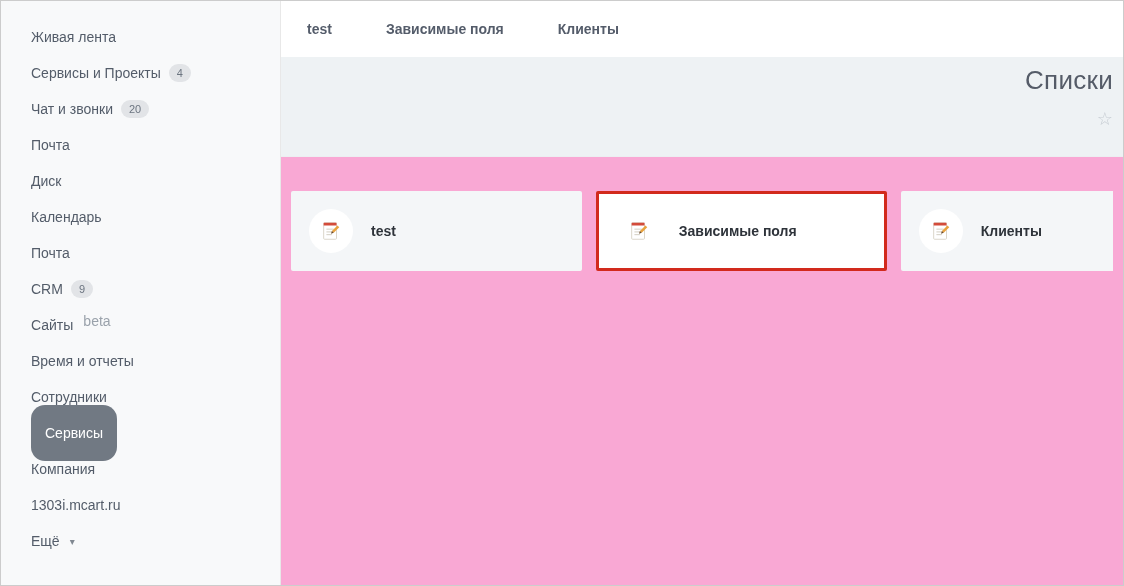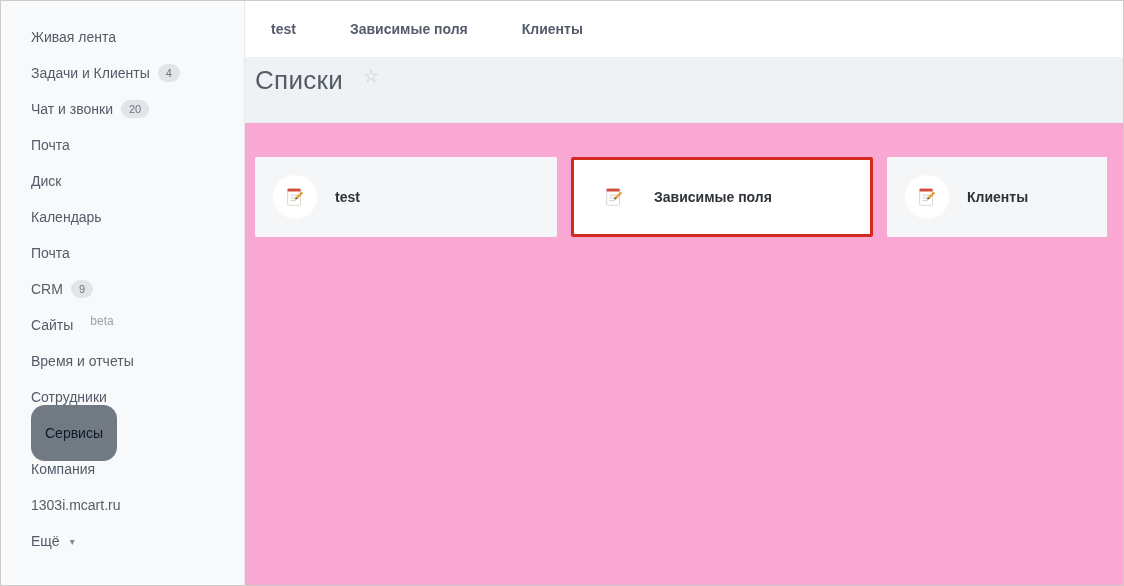--- a/index.html
+++ b/index.html
@@ -11,59 +11,59 @@
     overflow: hidden;
     border: 1px solid #ccc;
   }
   .app {
     display: flex;
     width: 100%;
     height: 100%;
   }
   
   .sidebar {
-    width: 244px;
+    width: 280px;
     background: #f8f9fa;
     border-right: 1px solid #e8e8e8;
     padding-top: 18px;
     overflow: hidden;
   }
   .side-item {
     display: flex;
     align-items: center;
     gap: 8px;
     padding: 0 14px 0 30px;
     height: 36px;
     color: #535c69;
     font-size: 14px;
     cursor: pointer;
   }
   .side-item.active .side-pill {
     background: #717983;
-    color: #0f172a;
+    color: #ffffff;
     border-radius: 14px;
     padding: 20px 14px;
     font-weight: 500;
   }
   .side-item .badge {
     background: #e2e4e7;
     color: #6c7580;
     font-size: 11px;
     border-radius: 10px;
     padding: 1px 8px;
     min-width: 18px;
     text-align: center;
     line-height: 16px;
   }
   .side-item .sup {
     color: #9aa2ab;
-    font-size: 12px;
+    font-size: 14px;
     position: relative;
     top: -4px;
-    margin-left: 9px;
+    margin-left: 2px;
   }
   .side-item.more .chev {
     font-size: 10px;
     color: #808891;
     margin-left: 2px;
   }
   
   .main {
     flex: 1;
     display: flex;
@@ -80,25 +80,26 @@
     background: #fff;
   }
   .tab {
     color: #545c6a;
     font-size: 14px;
     font-weight: 600;
     cursor: pointer;
   }
   .titlebar {
     display: flex;
-    align-items: flex-start;
-    gap: 20px;
+    align-items: flex-end;
+    gap: 12px;
     padding: 8px 10px 26px 10px;
     background: #eef2f4;
     border-bottom: 1px solid #eceff1;
+    flex-direction: column;
   }
   .page-title {
     font-size: 26px;
     font-weight: 300;
     color: #555c68;
     letter-spacing: 0.3px;
   }
   .star {
     color: #c7cdd3;
     font-size: 18px;
@@ -148,21 +149,21 @@
 </head>
 <body>
 
 <div class="app">
 
   <nav class="sidebar">
     <div class="side-item">
       <span>Живая лента</span>
     </div>
     <div class="side-item">
-      <span>Задачи и Клиенты</span>
+      <span>Сервисы и Проекты</span>
       <span class="badge">4</span>
     </div>
     <div class="side-item">
       <span>Чат и звонки</span>
       <span class="badge">20</span>
     </div>
     <div class="side-item">
       <span>Почта</span>
     </div>
     <div class="side-item">

